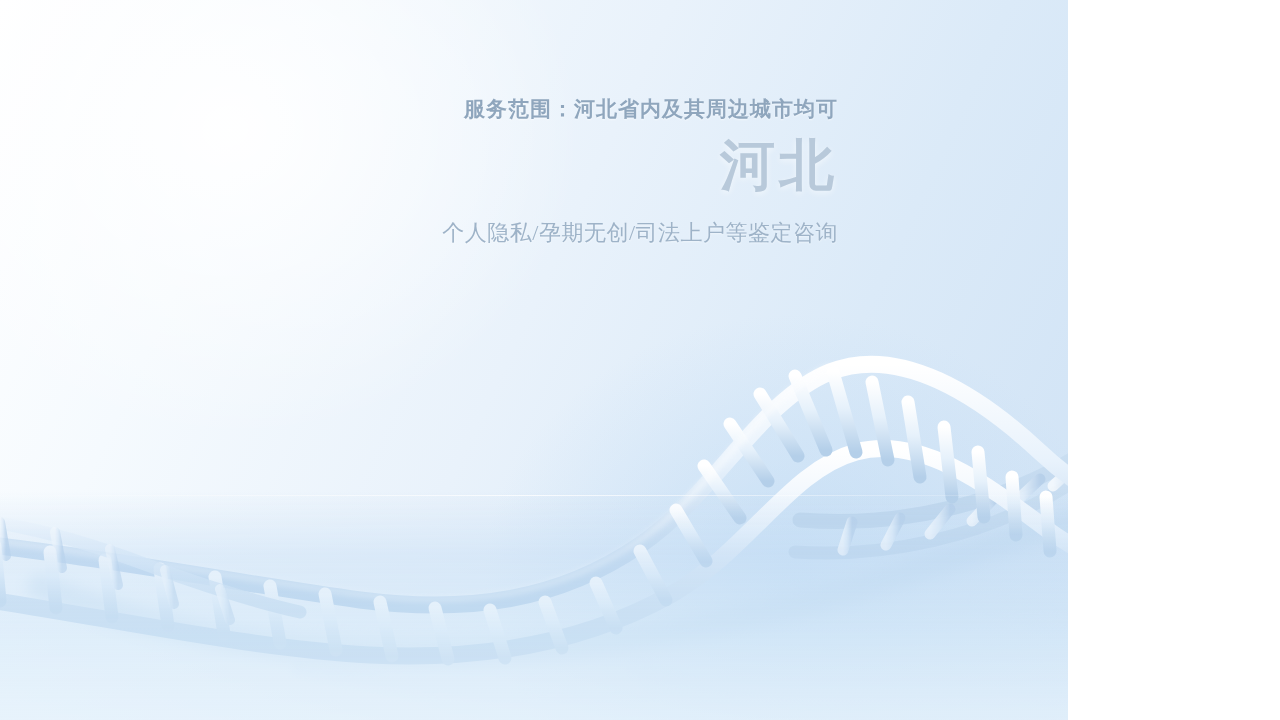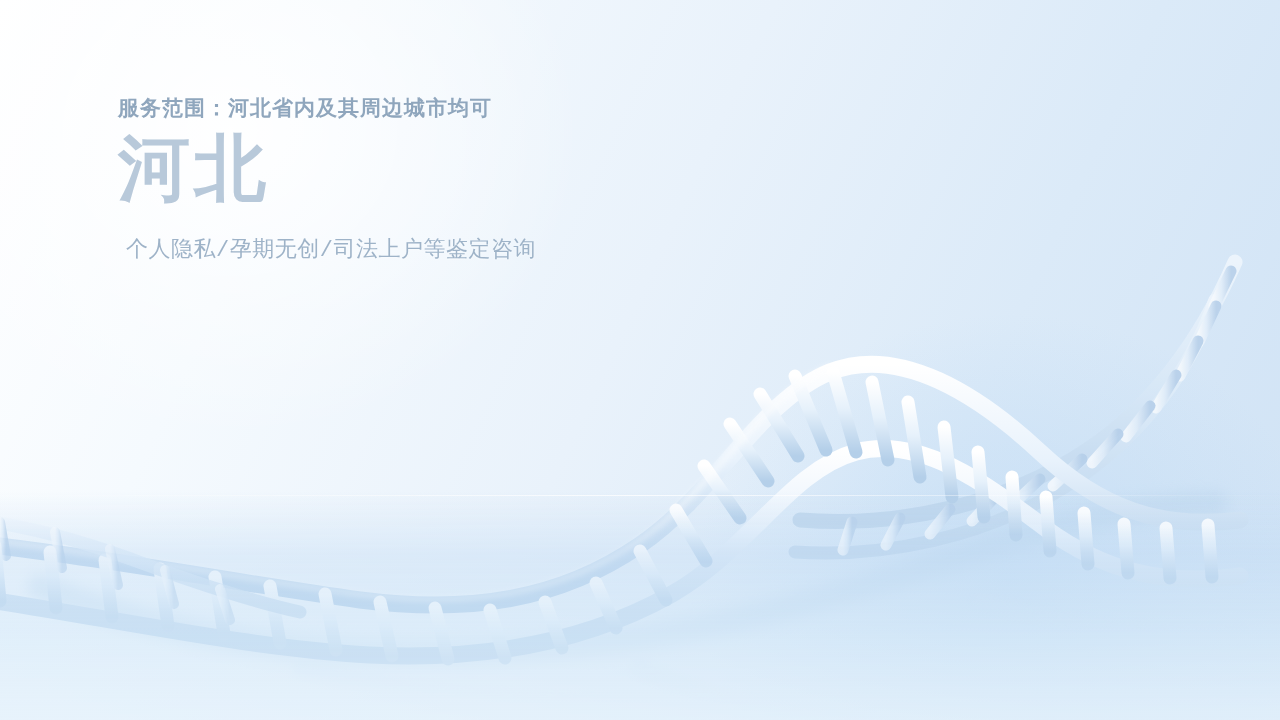--- a/index.html
+++ b/index.html
@@ -2,25 +2,26 @@
 <html><head>
 <meta charset="utf-8">
 <style>
   html, body {
     margin: 0;
     padding: 0;
     background: #ffffff;
   }
   #stage {
     position: relative;
-    width: 1280px;
+    width: 1068px;
     height: 720px;
     overflow: hidden;
-    font-family: Liberation Mono, monospace;
+    font-family: Liberation Serif, serif;
     background: linear-gradient(115deg, #ffffff 0%, #f5fafe 22%, #e9f2fb 48%, #dbeaf8 72%, #cfe2f5 100%);
+    text-align: right;
   }
   
   #stage .glow-tl {
     position: absolute;
     left: -260px; top: -300px;
     width: 980px; height: 860px;
     background: radial-gradient(closest-side, rgba(255,255,255,0.95), rgba(255,255,255,0.0) 72%);
     pointer-events: none;
   }
   #stage .glow-br {
@@ -65,21 +66,21 @@
     font-weight: bold;
     letter-spacing: 1px;
     color: #8fa6bd;
     margin: 0 0 14px 0;
     line-height: 1.3;
     text-shadow: 0 1px 2px rgba(255,255,255,0.6);
   }
   .headline {
     margin: 0;
     color: #b8c9da;
-    font-size: 72px;
+    font-size: 55px;
     font-weight: bold;
     line-height: 1.04;
     letter-spacing: 4px;
     text-shadow: 0 2px 6px rgba(255,255,255,0.55);
   }
   .headline .l2 {
     display: block;
     letter-spacing: 3px;
   }
   .subline {

